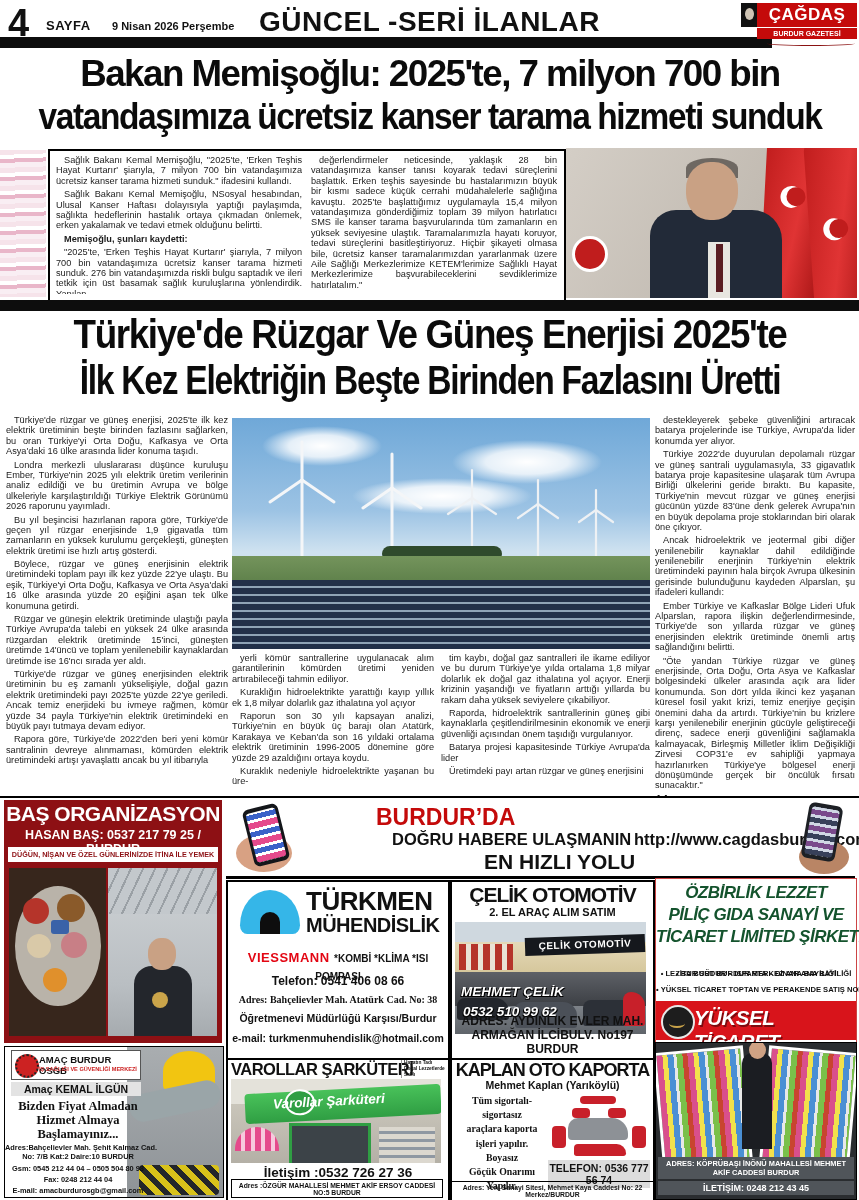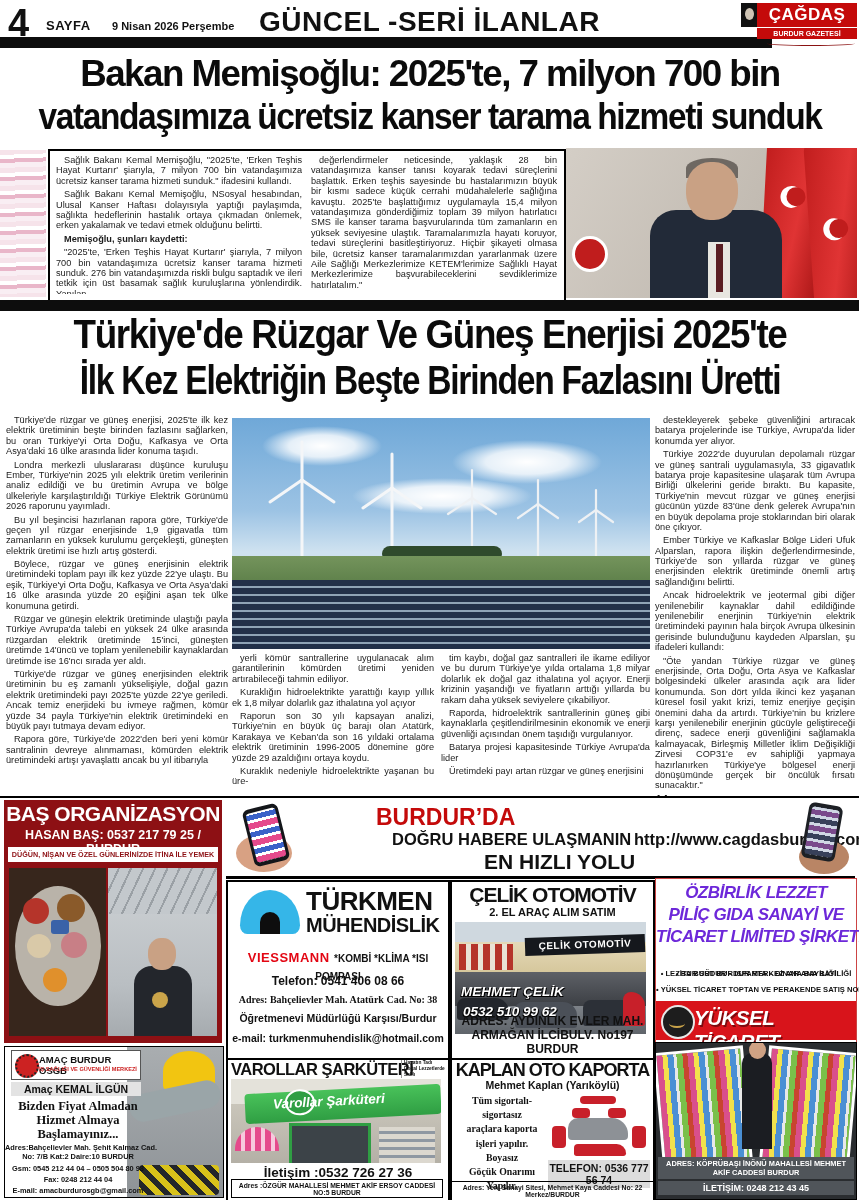--- a/index.html
+++ b/index.html
@@ -122,21 +122,21 @@
            font-weight:800;font-size:10px;text-align:center;line-height:18px;transform:rotate(-2deg);letter-spacing:.5px;}
   .car{position:absolute;border-radius:8px 14px 3px 3px;}
   .ck-name{position:absolute;left:6px;top:62px;color:#fff;font-weight:800;font-size:13.5px;font-style:italic;
            text-shadow:1px 1px 0 #000,-1px 1px 0 #000;}
   .ck-phone{position:absolute;left:8px;top:82px;color:#fff;font-weight:800;font-size:13.5px;font-style:italic;
            text-shadow:1px 1px 0 #000,-1px 1px 0 #000;}
   .ck-addr{position:absolute;left:0;bottom:2px;width:100%;text-align:center;font-weight:800;font-size:12px;}
 
   
   .ad-ozbirlik{left:655px;top:878px;width:200px;height:164px;border:1.5px solid #c44;background:#fff;}
-  .oz-t{position:absolute;left:0;width:100%;text-align:center;color:#6d28d9;font-weight:800;font-style:italic;font-size:17px;letter-spacing:-.5px;white-space:nowrap;}
+  .oz-t{position:absolute;left:0;width:100%;text-align:center;color:#14532d;font-weight:800;font-style:italic;font-size:17px;letter-spacing:-.5px;white-space:nowrap;}
   .oz-b{position:absolute;left:0;width:100%;text-align:center;color:#111;font-weight:800;font-size:7.6px;white-space:nowrap;}
   .yk-sign{position:absolute;left:0;top:122px;width:100%;height:39px;background:#d8141b;}
   .yk-logo{position:absolute;left:5px;top:4px;width:30px;height:30px;border-radius:50%;background:#1d1d1d;border:2px solid #e8e8e8;}
   .yk-logo:after{content:"";position:absolute;left:6px;top:12px;width:16px;height:7px;border-bottom:2px solid #caa44a;border-radius:50%;}
   .yk-text{position:absolute;left:38px;top:5px;color:#fff;font-weight:800;font-size:20.5px;font-style:italic;letter-spacing:-.5px;
            text-shadow:1.5px 1.5px 0 #7d0b0f;}
   .ad-yuksel{left:655px;top:1042px;width:200px;height:156px;background:#2a2d30;overflow:hidden;border:1px solid #000;}
   .shelfpic{position:absolute;top:6px;width:84px;height:110px;background:
       repeating-linear-gradient(90deg,#d94f8c 0 6px,#f2e14c 6px 11px,#4a8fd4 11px 17px,#e8e8e8 17px 20px,#7ac04a 20px 26px,#c8452f 26px 31px);
       border:3px solid #fff;}
@@ -295,22 +295,22 @@
   </div>
   <div class="abs a2c3 body j">
     <p>tim kaybı, doğal gaz santralleri ile ikame ediliyor ve bu durum Türkiye'ye yılda ortalama 1,8 milyar dolarlık ek doğal gaz ithalatına yol açıyor. Enerji krizinin yaşandığı ve fiyatların arttığı yıllarda bu rakam daha yüksek seviyelere çıkabiliyor.</p>
     <p>Raporda, hidroelektrik santrallerinin güneş gibi kaynaklarla çeşitlendirilmesinin ekonomik ve enerji güvenliği açısından önem taşıdığı vurgulanıyor.</p>
     <p>Batarya projesi kapasitesinde Türkiye Avrupa'da lider</p>
     <p>Üretimdeki payı artan rüzgar ve güneş enerjisini</p>
   </div>
   <div class="abs a2c4 body j">
     <p>destekleyerek şebeke güvenliğini artıracak batarya projelerinde ise Türkiye, Avrupa'da lider konumda yer alıyor.</p>
     <p>Türkiye 2022'de duyurulan depolamalı rüzgar ve güneş santrali uygulamasıyla, 33 gigavatlık batarya proje kapasitesine ulaşarak tüm Avrupa Birliği ülkelerini geride bıraktı. Bu kapasite, Türkiye'nin mevcut rüzgar ve güneş enerjisi gücünün yüzde 83'üne denk gelerek Avrupa'nın en büyük depolama proje stoklarından biri olarak öne çıkıyor.</p>
+    <p>Ancak hidroelektrik ve jeotermal gibi diğer yenilenebilir kaynaklar dahil edildiğinde yenilenebilir enerjinin Türkiye'nin elektrik üretimindeki payının hala birçok Avrupa ülkesinin gerisinde bulunduğunu kaydeden Alparslan, şu ifadeleri kullandı:</p>
     <p>Ember Türkiye ve Kafkaslar Bölge Lideri Ufuk Alparslan, rapora ilişkin değerlendirmesinde, Türkiye'de son yıllarda rüzgar ve güneş enerjisinden elektrik üretiminde önemli artış sağlandığını belirtti.</p>
-    <p>Ancak hidroelektrik ve jeotermal gibi diğer yenilenebilir kaynaklar dahil edildiğinde yenilenebilir enerjinin Türkiye'nin elektrik üretimindeki payının hala birçok Avrupa ülkesinin gerisinde bulunduğunu kaydeden Alparslan, şu ifadeleri kullandı:</p>
     <p>"Öte yandan Türkiye rüzgar ve güneş enerjisinde, Orta Doğu, Orta Asya ve Kafkaslar bölgesindeki ülkeler arasında açık ara lider konumunda. Son dört yılda ikinci kez yaşanan küresel fosil yakıt krizi, temiz enerjiye geçişin önemini daha da artırdı. Türkiye'nin bu krizlere karşı yenilenebilir enerjinin gücüyle geliştireceği direnç, sadece enerji güvenliğini sağlamakla kalmayacak, Birleşmiş Milletler İklim Değişikliği Zirvesi COP31'e ev sahipliği yapmaya hazırlanırken Türkiye'ye bölgesel enerji dönüşümünde gerçek bir öncülük fırsatı sunacaktır."</p>
     <div class="byline">AA</div>
   </div>
 
   <div class="abs rule-ads"></div>
 
   <div class="abs ad-bas">
     <div class="bas-title">BAŞ ORGANİZASYON</div>
     <div class="bas-phone">HASAN BAŞ: 0537 217 79 25 / BURDUR</div>
     <div class="bas-banner">DÜĞÜN, NİŞAN VE ÖZEL GÜNLERİNİZDE İTİNA İLE YEMEK YAPILIR.</div>

